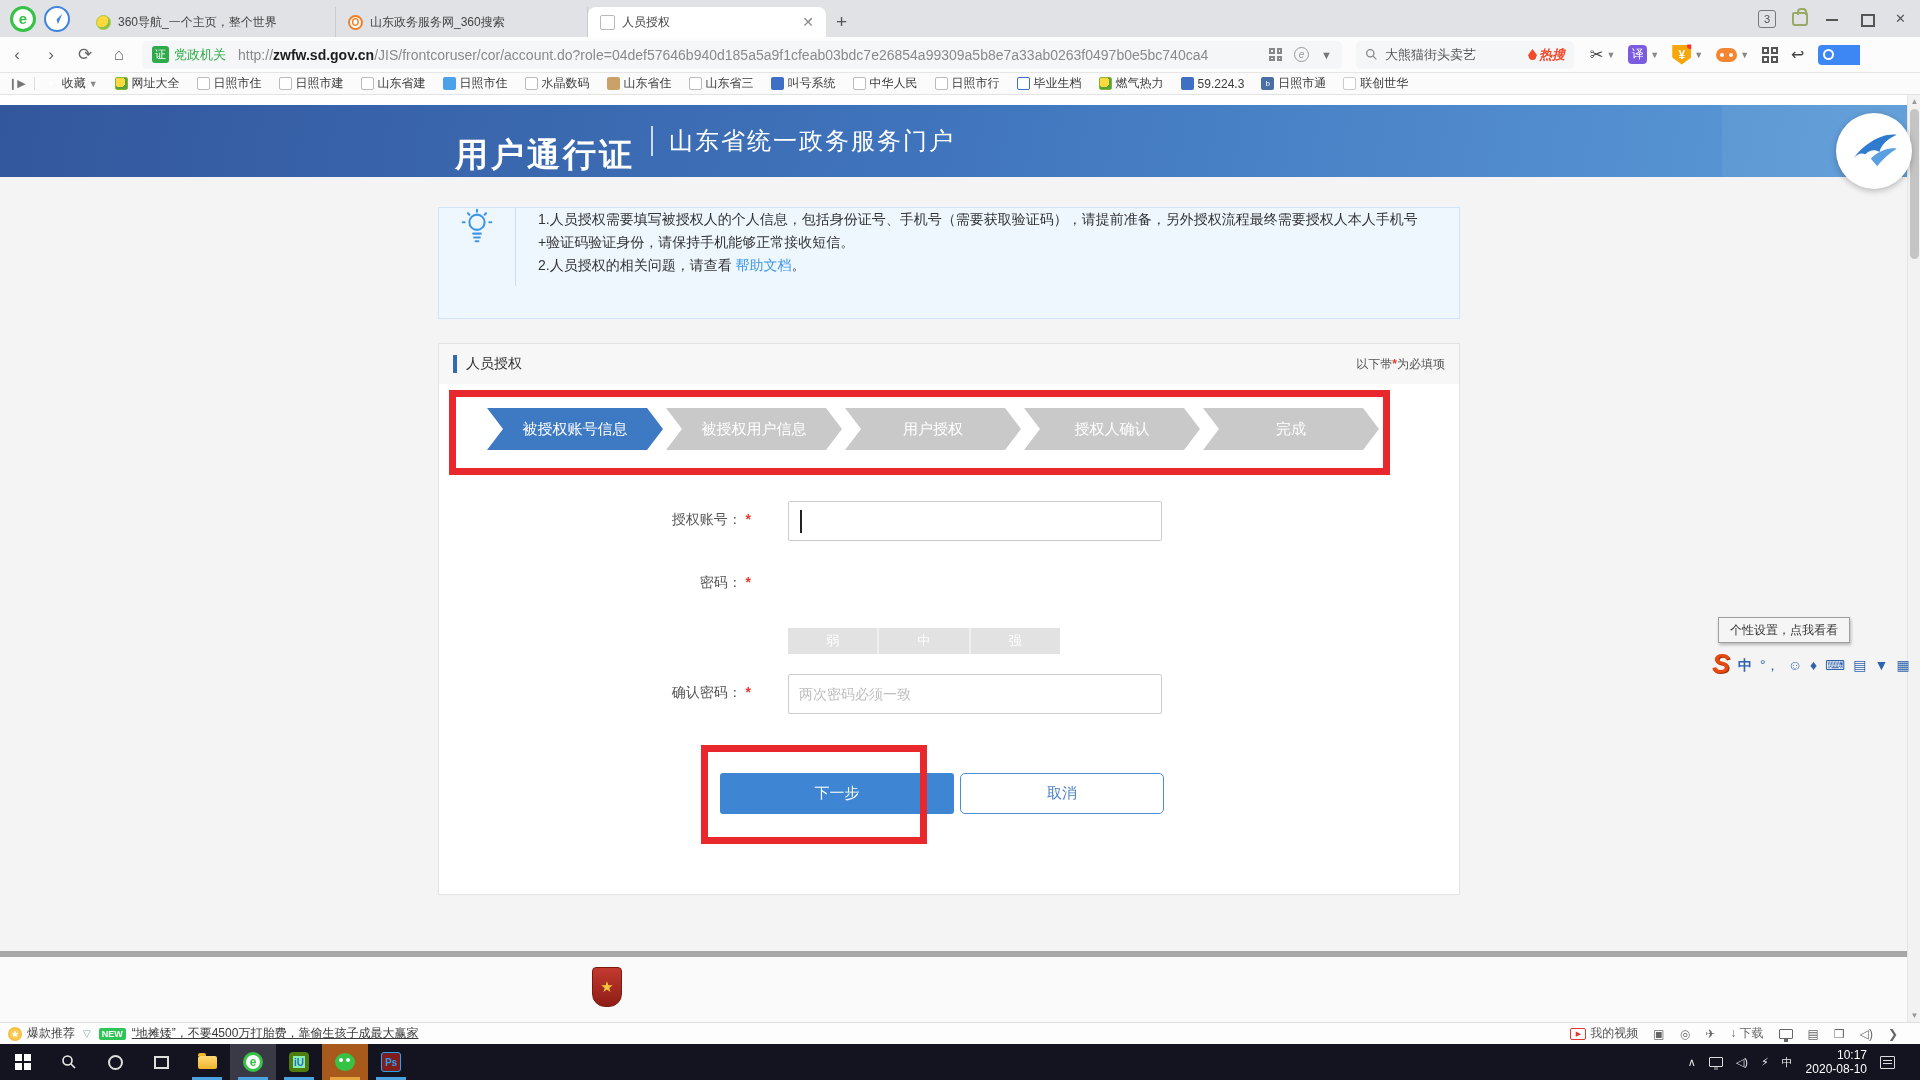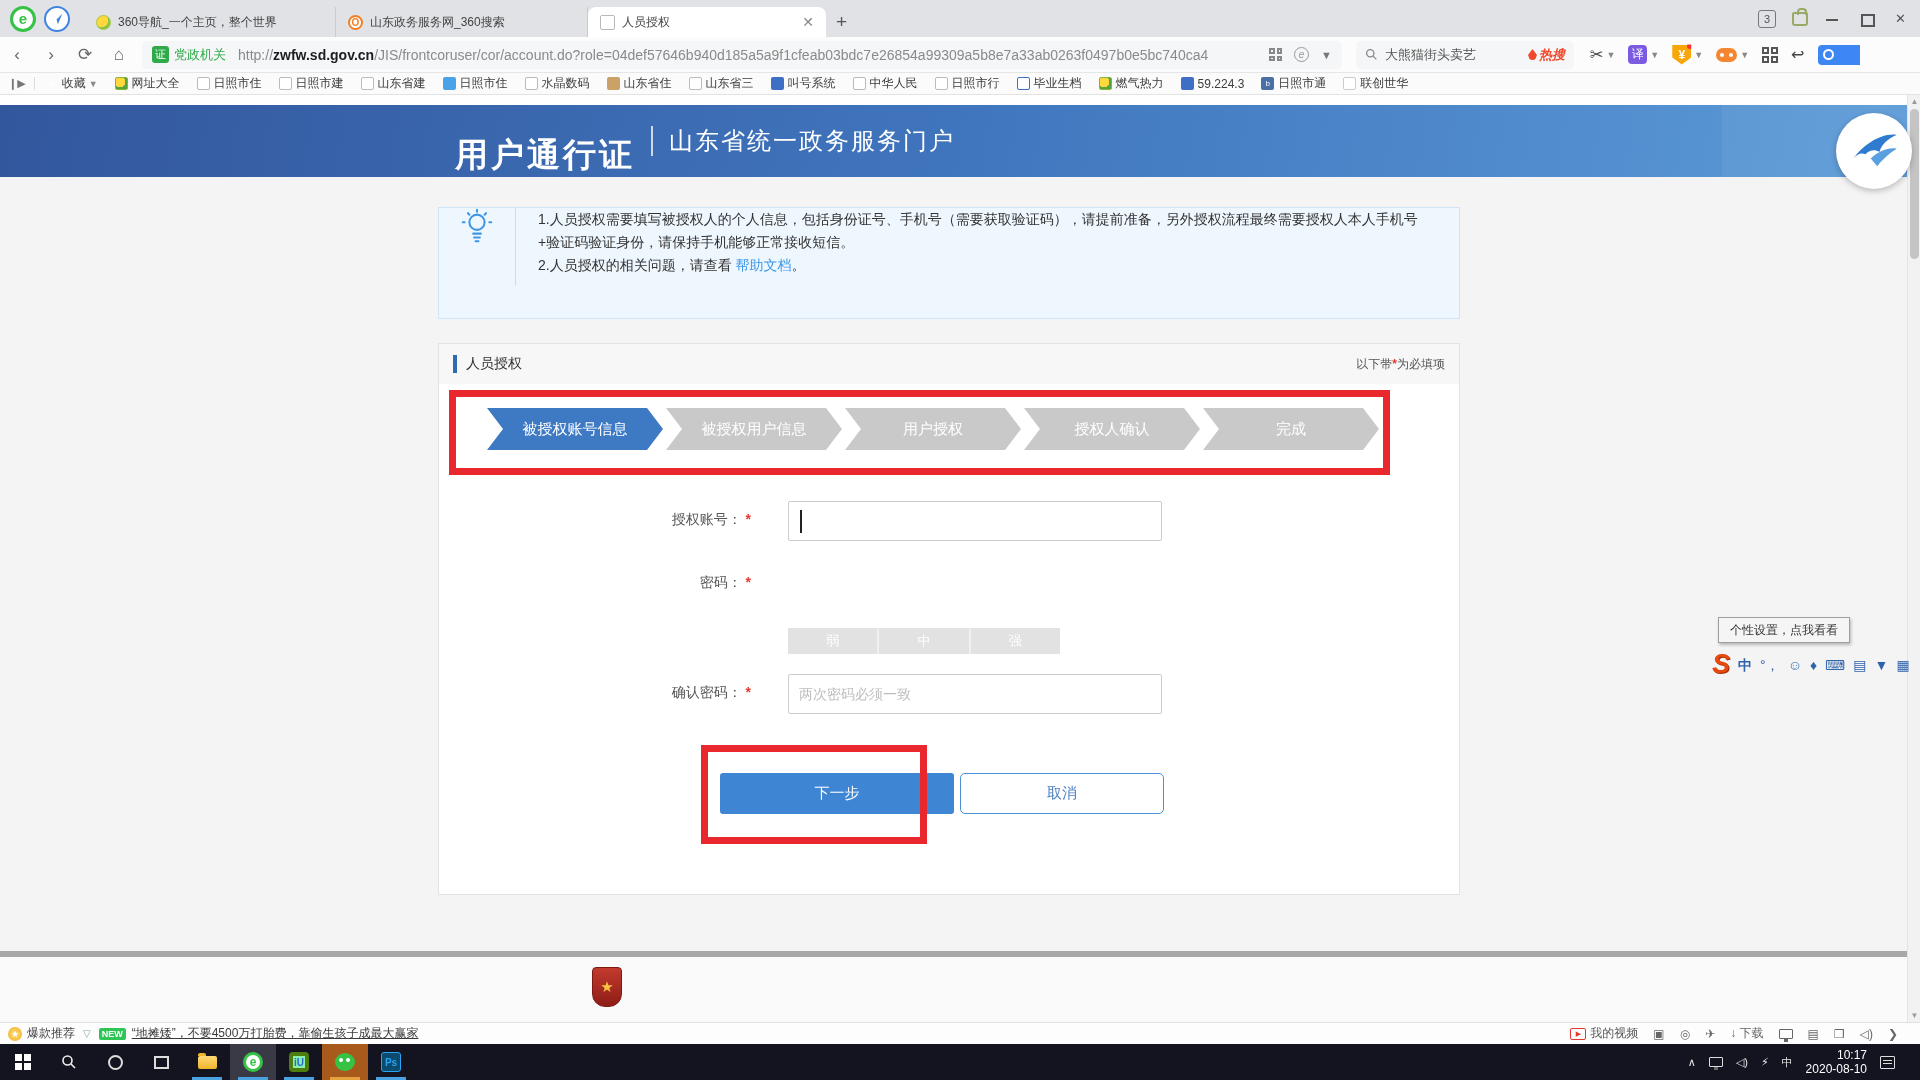--- a/index.html
+++ b/index.html
@@ -157,21 +157,21 @@
   .tk-search svg { width:16px; height:16px; }
   .cortana { width:15px; height:15px; border-radius:50%; border:2px solid #ddd; }
   .taskview { width:15px; height:13px; border:2px solid #ddd; position:relative; }
   .folder { width:19px; height:13px; background:linear-gradient(#ffd977,#f0b429); border-radius:2px; position:relative; }
   .folder::before { content:""; position:absolute; top:-3px; left:0; width:8px; height:3px; background:#f0b429; border-radius:2px 2px 0 0; }
   .b360 { width:20px; height:20px; border-radius:50%; background:#fff; border:3px solid #35c245; color:#35c245; font-size:12px; font-weight:bold; display:flex; align-items:center; justify-content:center; }
   .iu { width:20px; height:20px; border-radius:4px; background:#86efac; color:#2b6bd3; font-weight:bold; font-size:10px; display:flex; align-items:center; justify-content:center; border:4px solid #4d7c0f; }
   .wx { width:20px; height:18px; background:#35c245; border-radius:50% 50% 50% 50%; position:relative; }
   .wx::before { content:""; position:absolute; left:4px; top:5px; width:4px; height:4px; border-radius:50%; background:#fff; }
   .wx::after { content:""; position:absolute; right:5px; top:5px; width:4px; height:4px; border-radius:50%; background:#fff; }
-  .ps { width:20px; height:20px; background:#0c4a6e; border:1px solid #27a5f2; color:#27a5f2; font-size:10px; font-weight:bold; display:flex; align-items:center; justify-content:center; border-radius:3px; }
+  .ps { width:20px; height:20px; background:#7f1d1d; border:1px solid #27a5f2; color:#27a5f2; font-size:10px; font-weight:bold; display:flex; align-items:center; justify-content:center; border-radius:3px; }
   .tray { margin-left:auto; display:flex; align-items:center; gap:13px; padding-right:8px; font-size:12px; }
   .tray .ti { color:#e8e8e8; font-size:11px; }
   .clock { text-align:right; font-size:12px; line-height:14px; }
   .notif { width:15px; height:13px; border:1.5px solid #ddd; border-radius:1px; position:relative; }
   .notif::after { content:""; position:absolute; left:2px; top:3px; right:2px; height:1.5px; background:#ddd; box-shadow:0 3px 0 #ddd; }
   .desksliver { width:4px; border-left:1px solid #555; }
 </style>
 </head>
 <body>
 

